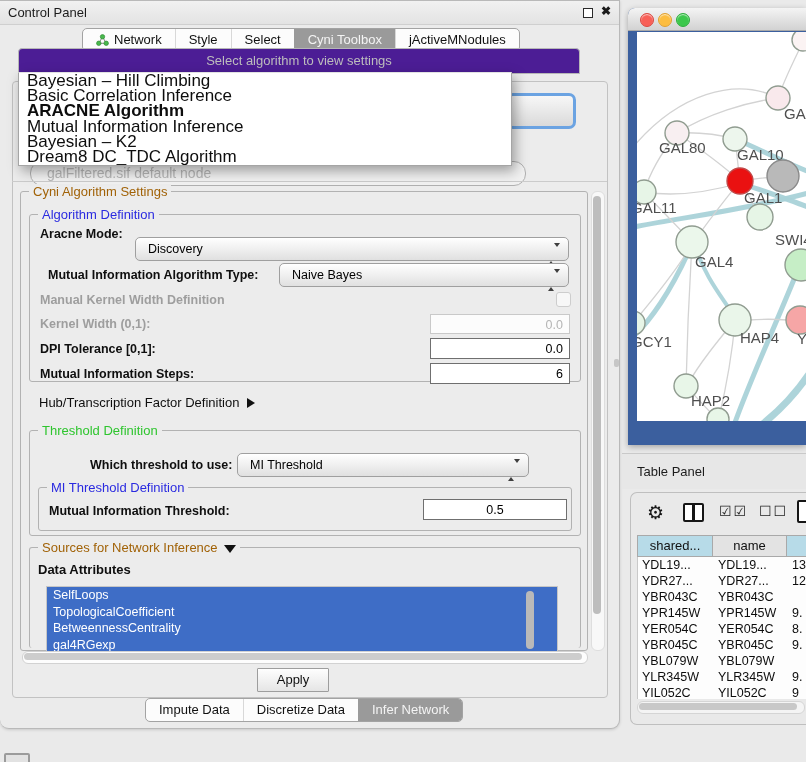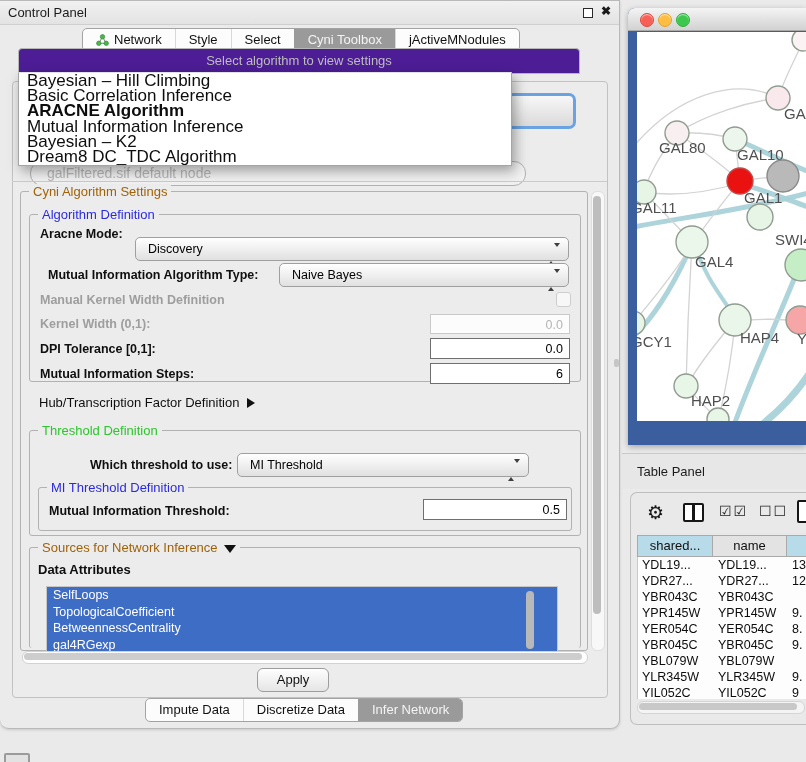--- a/index.html
+++ b/index.html
@@ -54,21 +54,21 @@
 
   #attr-list{position:absolute;left:16px;top:38px;width:510px;height:69px;background:#fff;border:1px solid #c6c6c6;overflow:hidden;}
   .attr-item{height:16.5px;line-height:16.5px;padding-left:6px;font-size:12.5px;background:#3e6dc6;color:#fff;white-space:nowrap;}
   #attr-scrollbar{position:absolute;right:3px;top:4px;width:8px;height:58px;background:#b9b9b9;border-radius:4px;z-index:5;}
 
   #v-scrollbar{position:absolute;left:591px;top:190px;width:12px;height:458px;background:#f8f8f8;border:1px solid #dedede;border-radius:6px;z-index:4;}
   #v-thumb{position:absolute;left:1px;top:4px;width:8px;height:418px;background:#bdbdbd;border-radius:4px;}
   #h-scrollbar{position:absolute;left:22px;top:650px;width:564px;height:11px;background:#fdfdfd;border:1px solid #d2d2d2;border-radius:6px;z-index:4;}
   #h-thumb{position:absolute;left:1px;top:1px;width:558px;height:7px;background:#cdcdcd;border-radius:4px;}
 
-  #apply-btn{position:absolute;left:257px;top:667px;width:70px;height:22px;border:1px solid #9d9d9d;border-radius:6px;background:linear-gradient(#fefefe,#e5e5e5);font-size:13px;text-align:center;line-height:22px;color:#111;z-index:5;}
+  #apply-btn{position:absolute;left:257px;top:667px;width:70px;height:22px;border:1px solid #9d9d9d;border-radius:1px;background:linear-gradient(#fefefe,#e5e5e5);font-size:13px;text-align:center;line-height:22px;color:#111;z-index:5;}
 
   .tri-right{display:inline-block;width:0;height:0;border-top:5.5px solid transparent;border-bottom:5.5px solid transparent;border-left:8px solid #111;margin-left:8px;vertical-align:-1px;}
   .tri-down{display:inline-block;width:0;height:0;border-left:6px solid transparent;border-right:6px solid transparent;border-top:8px solid #111;margin-left:6px;vertical-align:-1px;}
 
   
   #net-window{position:absolute;left:628px;top:8px;width:178px;height:437px;border-radius:7px 0 0 0;box-shadow:0 2px 6px rgba(0,0,0,.3);overflow:hidden;background:#3b5f9e;}
   #net-titlebar{position:absolute;left:0;top:0;right:0;height:22px;background:linear-gradient(#f4f4f4,#d2d2d2);border-bottom:1px solid #a9a9a9;}
   .light{position:absolute;top:5px;width:12px;height:12px;border-radius:50%;box-shadow:inset 0 1px 1px rgba(255,255,255,.7);}
   #light-close{left:12px;background:#f85f57;border:0.5px solid #d94942;}
   #light-min{left:30px;background:#fcbd40;border:0.5px solid #dfa133;}
@@ -204,21 +204,21 @@
 
       <span class="lbl" style="left:60px;top:27px;">Which threshold to use:</span>
       <div class="combo" style="left:207px;top:22px;width:278px;">
         <span>MI Threshold</span>
         <span class="arrows"><span class="arr-up"></span><span class="arr-dn"></span></span>
       </div>
 
       <div class="group" style="left:8px;top:56px;width:532px;height:42px;">
         <span class="gtitle blue">MI Threshold Definition</span>
         <span class="lbl" style="left:10px;top:16px;">Mutual Information Threshold:</span>
-        <div class="field" style="left:384px;top:11px;width:144px;">0.5</div>
+        <div class="field" style="left:384px;top:11px;width:144px;text-align:center;">0.5</div>
       </div>
     </div>
 
     <div class="group" style="left:8px;top:355px;width:550px;height:100px;border-bottom:none;">
       <span class="gtitle"><span>Sources for Network Inference</span><span class="tri-down"></span></span>
       <span class="lbl" style="left:8px;top:14px;font-size:13px;">Data Attributes</span>
       <div id="attr-list">
           <div class="attr-item">SelfLoops</div>
           <div class="attr-item">TopologicalCoefficient</div>
           <div class="attr-item">BetweennessCentrality</div>

